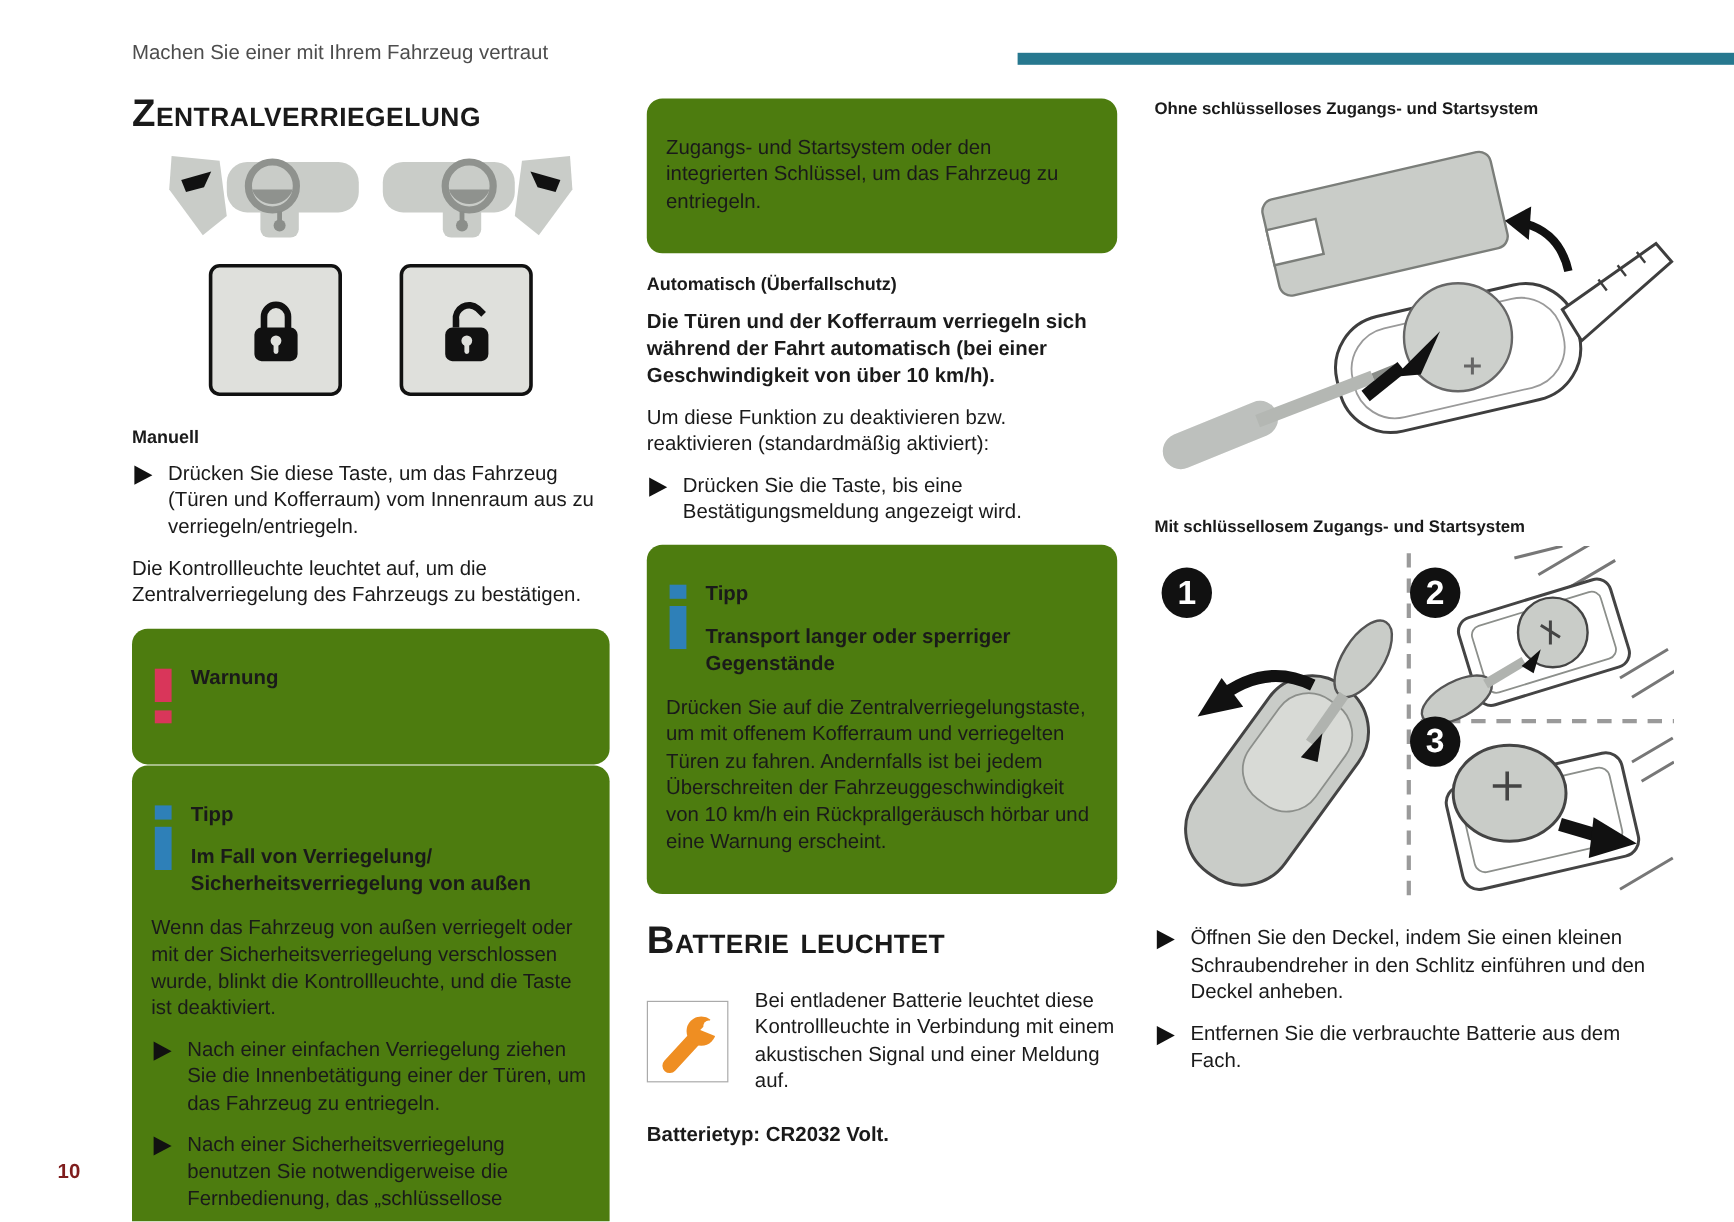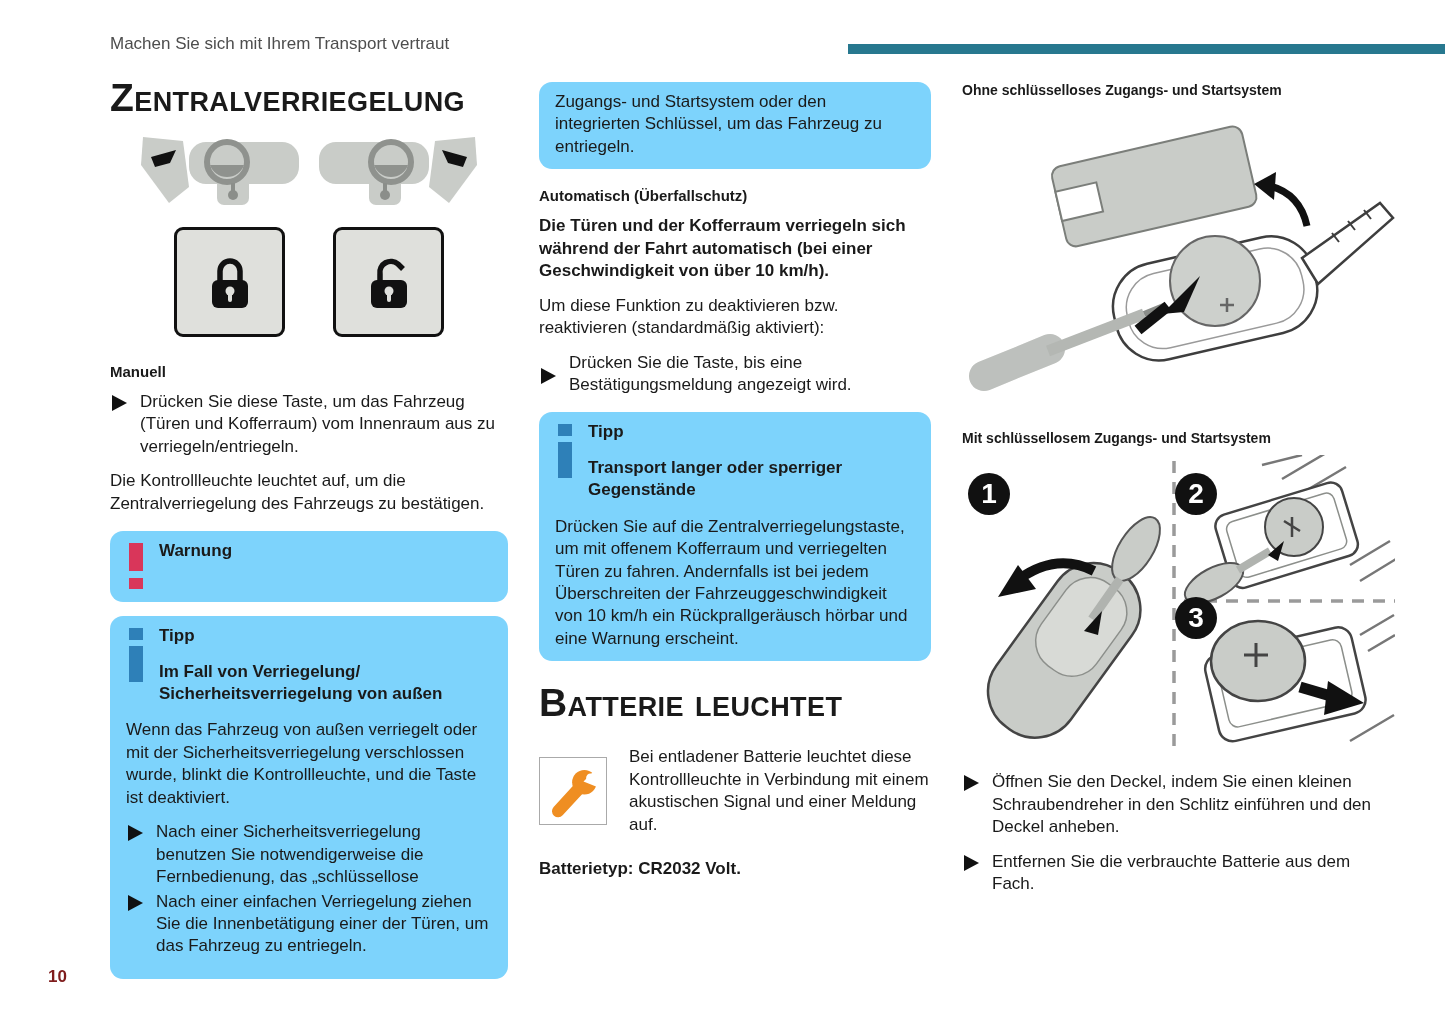--- a/index.html
+++ b/index.html
@@ -10,28 +10,28 @@
   }
   
   .hdr-text{position:absolute;left:110px;top:33px;font-size:17px;color:#4d4d4d;}
   .hdr-bar{position:absolute;left:848px;top:44px;width:597px;height:10px;background:#27788f;}
   
   .col{position:absolute;top:78px;}
   .col-left{left:110px;width:398px;}
   .col-mid{left:539px;top:82px;width:392px;}
   .col-right{left:962px;top:82px;width:433px;}
   
-  .sec-title{font-size:39px;font-weight:700;font-variant:small-caps;letter-spacing:.4px;margin:0 0 10px 0;line-height:1.05;}
+  .sec-title{font-size:32px;font-weight:700;font-variant:small-caps;letter-spacing:.4px;margin:0 0 10px 0;line-height:1.05;}
   .h3{font-size:15px;font-weight:700;margin:0 0 10px 0;line-height:1.2;}
   p.body{margin:0 0 12px 0;}
   
   .bullet{display:flex;margin:0 0 12px 0;}
   .tri{flex:none;width:0;height:0;border-left:15px solid #111;border-top:8.5px solid transparent;border-bottom:8.5px solid transparent;margin:4px 13px 0 2px;}
   
-  .gbox{background:#7dd3fc;border-radius:13px;padding:9px 16px;margin-bottom:14px;}
+  .gbox{background:#4d7c0f;border-radius:13px;padding:30px 16px;margin-bottom:1px;}
   .gbox p.body:last-child{margin-bottom:2px;}
   
   .nb-icon{float:left;margin:3px 15px 4px 2px;}
   .nb-title{font-weight:700;margin:0 0 2px 0;}
   .nb-sub{font-weight:700;margin:13px 0 14px 0;}
   .clear{clear:both;}
   
   .doors{display:block;margin:10px auto 10px auto;}
   .locks-row{display:flex;justify-content:center;gap:48px;margin:2px 0 26px 0;}
   .lock-btn{width:105px;height:104px;background:#dfe0dc;border:3px solid #111;border-radius:9px;display:flex;align-items:center;justify-content:center;}
@@ -49,21 +49,21 @@
   .rt-head{font-size:14px;font-weight:700;line-height:1.25;margin:0 0 8px 0;}
   .mt-head{margin-top:14px;}
   
   .page-num{position:absolute;left:48px;top:966px;font-size:17px;font-weight:700;color:#7f1d1d;}
 </style>
 </head>
 <body>
 
 <div class="page">
 
-  <div class="hdr-text">Machen Sie sich mit Ihrem Transport vertraut</div>
+  <div class="hdr-text">Machen Sie einer mit Ihrem Fahrzeug vertraut</div>
   <div class="hdr-bar"></div>
 
   <div class="col col-left">
     <div class="sec-title">Zentralverriegelung</div>
 
     <svg class="doors" width="360" height="88" viewBox="0 0 360 88">
       <g fill="#c9ccc8">
         <polygon points="14,8 54,12 60,58 40,74 12,36"></polygon>
         <polygon points="22,28 47,21 41,34 26,38" fill="#111"></polygon>
         <rect x="60" y="13" width="110" height="42" rx="17"></rect>
@@ -124,42 +124,42 @@
 
     <div class="gbox">
       <svg class="nb-icon" width="16" height="54" viewBox="0 0 16 54">
         <rect x="1" y="0" width="14" height="12" fill="#2e80b8"></rect>
         <rect x="1" y="18" width="14" height="36" fill="#2e80b8"></rect>
       </svg>
       <div class="nb-title">Tipp</div>
       <div class="nb-sub">Im Fall von Verriegelung/ Sicherheitsverriegelung von außen</div>
       <div class="clear"></div>
       <p class="body">Wenn das Fahrzeug von außen verriegelt oder mit der Sicherheitsverriegelung verschlossen wurde, blinkt die Kontrollleuchte, und die Taste ist deaktiviert.</p>
+      <div class="bullet">
+        <span class="tri"></span>
+        <span>Nach einer einfachen Verriegelung ziehen Sie die Innenbetätigung einer der Türen, um das Fahrzeug zu entriegeln.</span>
+      </div>
       <div class="bullet" style="margin-bottom:2px;">
         <span class="tri"></span>
         <span>Nach einer Sicherheitsverriegelung benutzen Sie notwendigerweise die Fernbedienung, das „schlüssellose</span>
       </div>
-      <div class="bullet">
-        <span class="tri"></span>
-        <span>Nach einer einfachen Verriegelung ziehen Sie die Innenbetätigung einer der Türen, um das Fahrzeug zu entriegeln.</span>
-      </div>
     </div>
   </div>
 
   <div class="col col-mid">
 
     <div class="gbox">
       <p class="body">Zugangs- und Startsystem oder den integrierten Schlüssel, um das Fahrzeug zu entriegeln.</p>
     </div>
 
     <div class="h3" style="margin-top:18px;">Automatisch (Überfallschutz)</div>
     <p class="body" style="margin-bottom:12px;font-weight:bold;">Die Türen und der Kofferraum verriegeln sich während der Fahrt automatisch (bei einer Geschwindigkeit von über 10 km/h).</p>
     <p class="body">Um diese Funktion zu deaktivieren bzw. reaktivieren (standardmäßig aktiviert):</p>
 
-    <div class="bullet" style="margin-top:4px;align-items:center;">
+    <div class="bullet" style="margin-top:4px;">
       <span class="tri"></span>
       <span>Drücken Sie die Taste, bis eine Bestätigungsmeldung angezeigt wird.</span>
     </div>
 
     <div class="gbox" style="margin-top:16px;">
       <svg class="nb-icon" width="16" height="54" viewBox="0 0 16 54">
         <rect x="1" y="0" width="14" height="12" fill="#2e80b8"></rect>
         <rect x="1" y="18" width="14" height="36" fill="#2e80b8"></rect>
       </svg>
       <div class="nb-title">Tipp</div>

